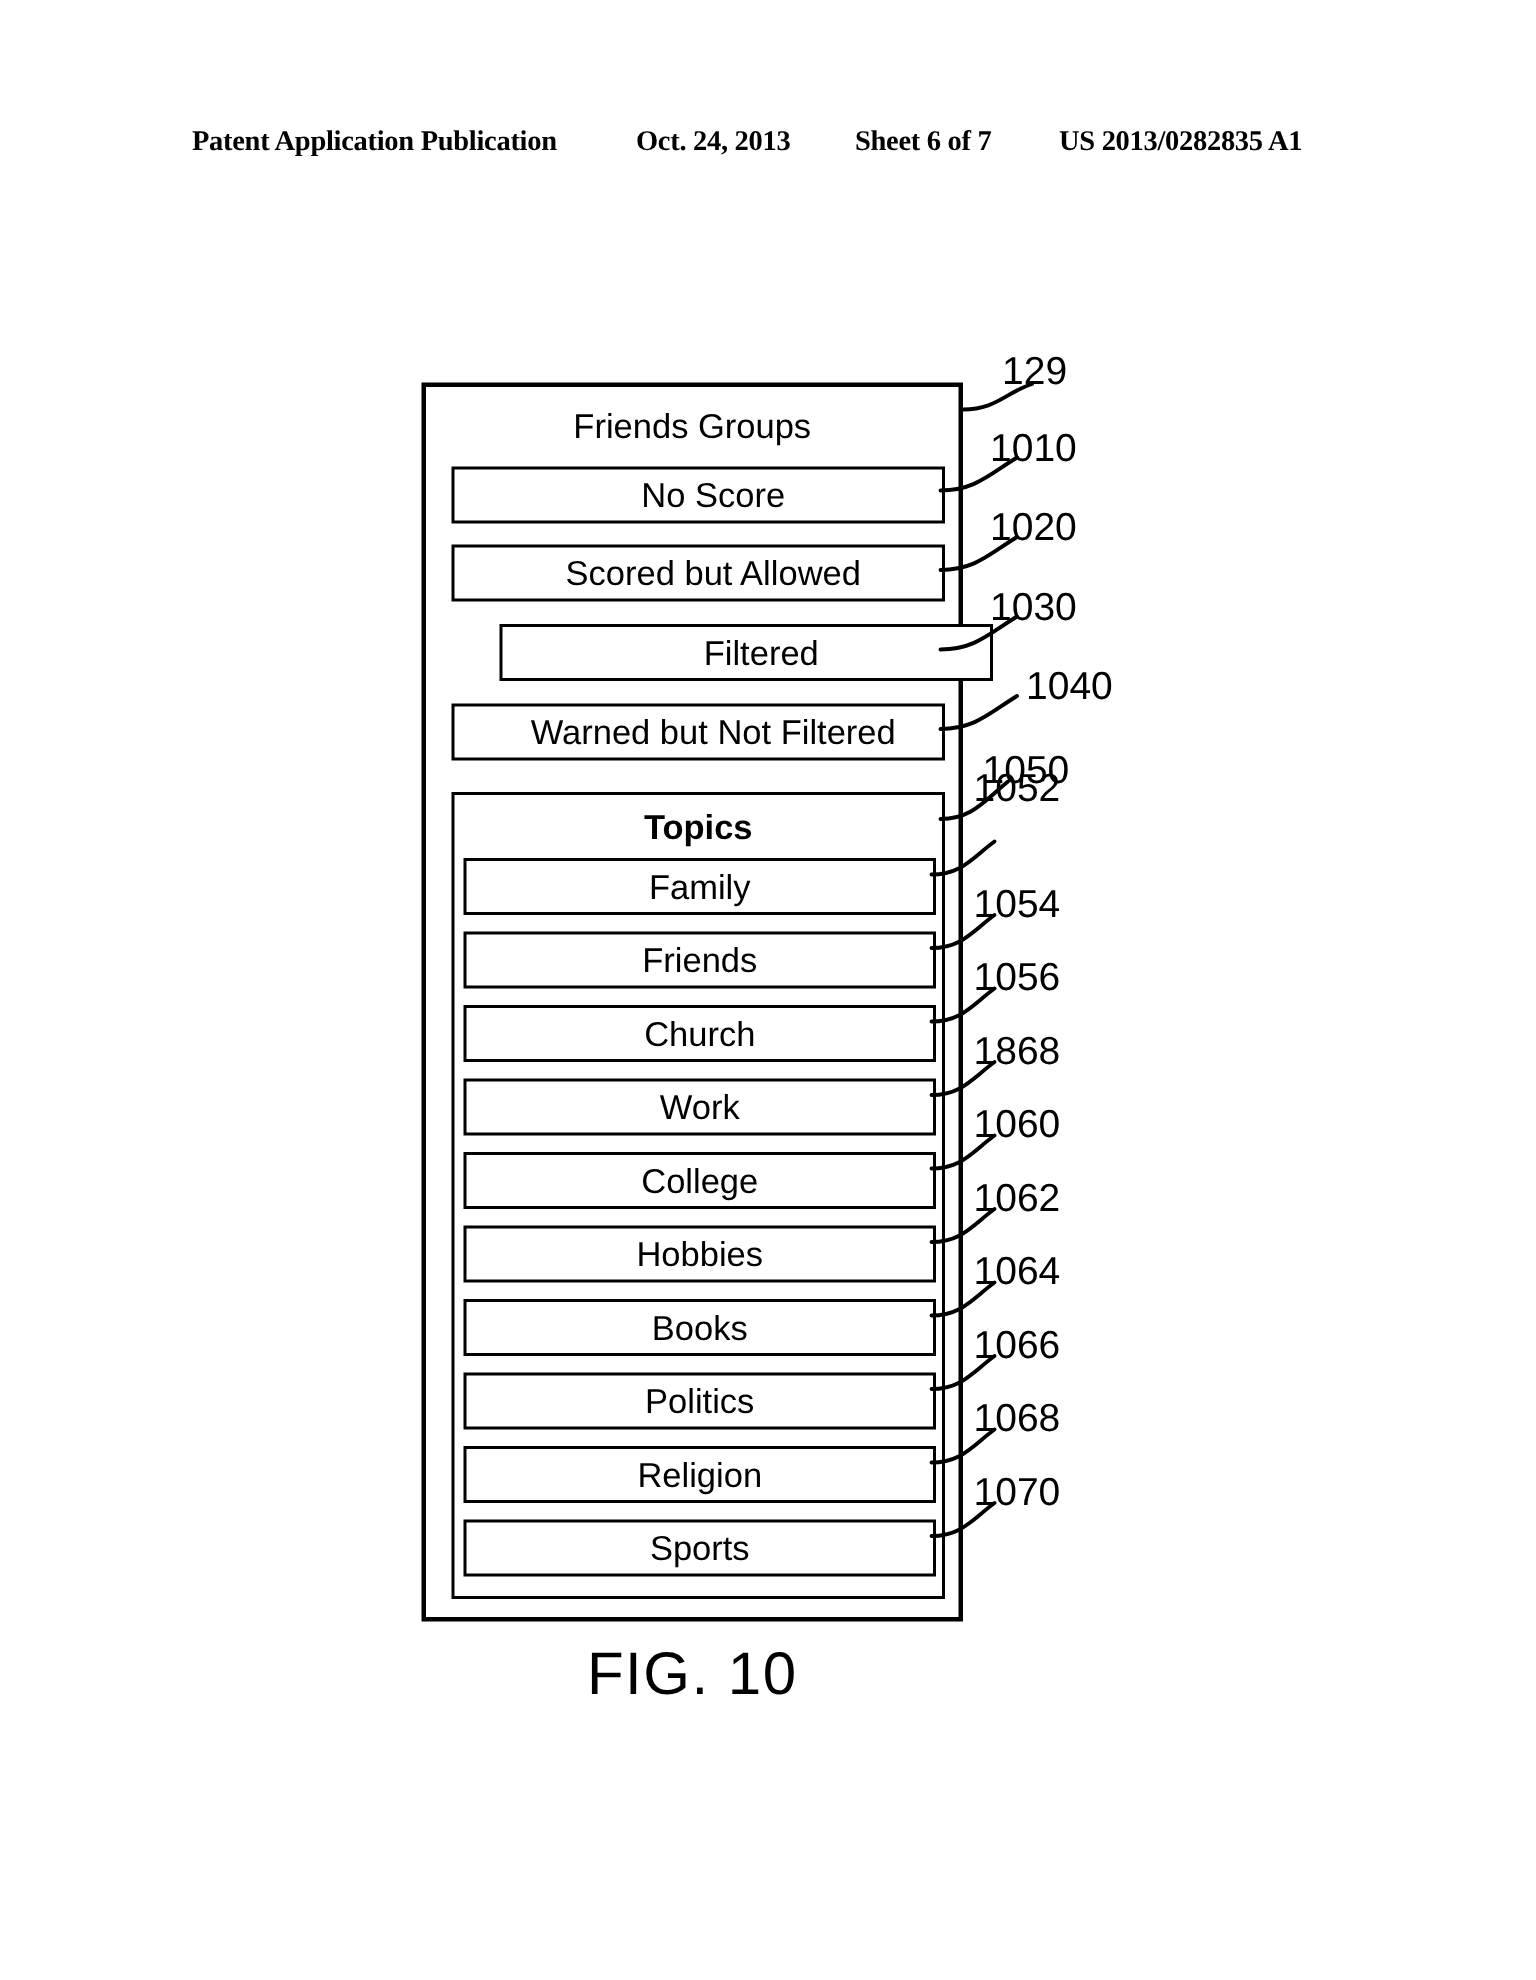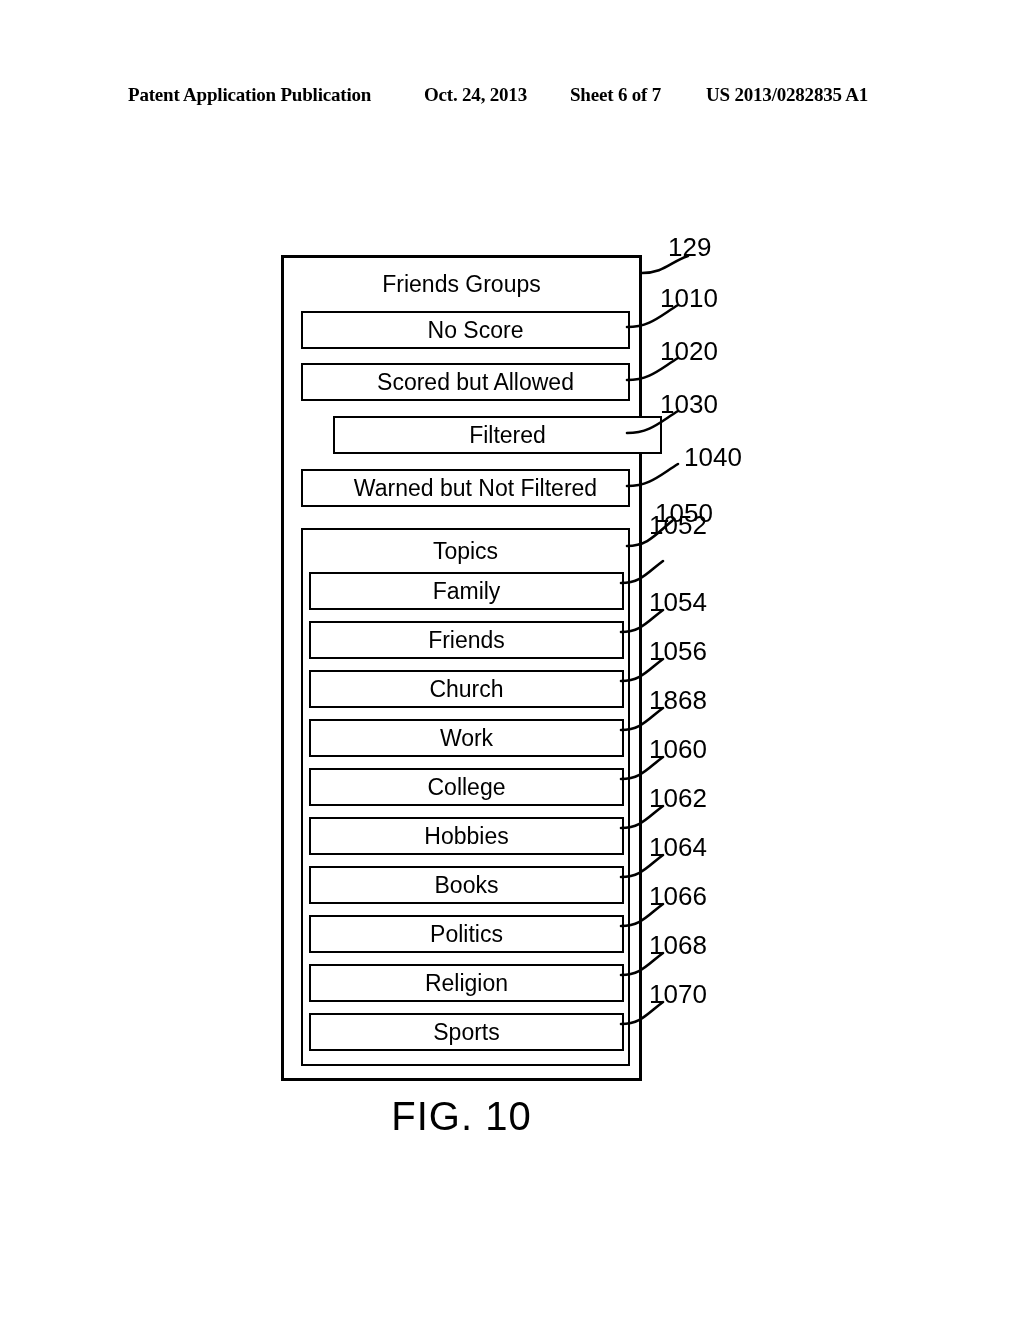--- a/index.html
+++ b/index.html
@@ -121,20 +121,21 @@
     background: #fff;
   }
   .topics-title {
     position: absolute;
     left: 0;
     top: 6px;
     width: 100%;
     text-align: center;
     font-size: 23px;
     line-height: 30px;
+    font-weight: bold;
   }
 
   
   .topic-item {
     position: absolute;
     left: 6px;
     width: 315px;
     height: 38px;
     border: 2px solid #000;
     box-sizing: border-box;

